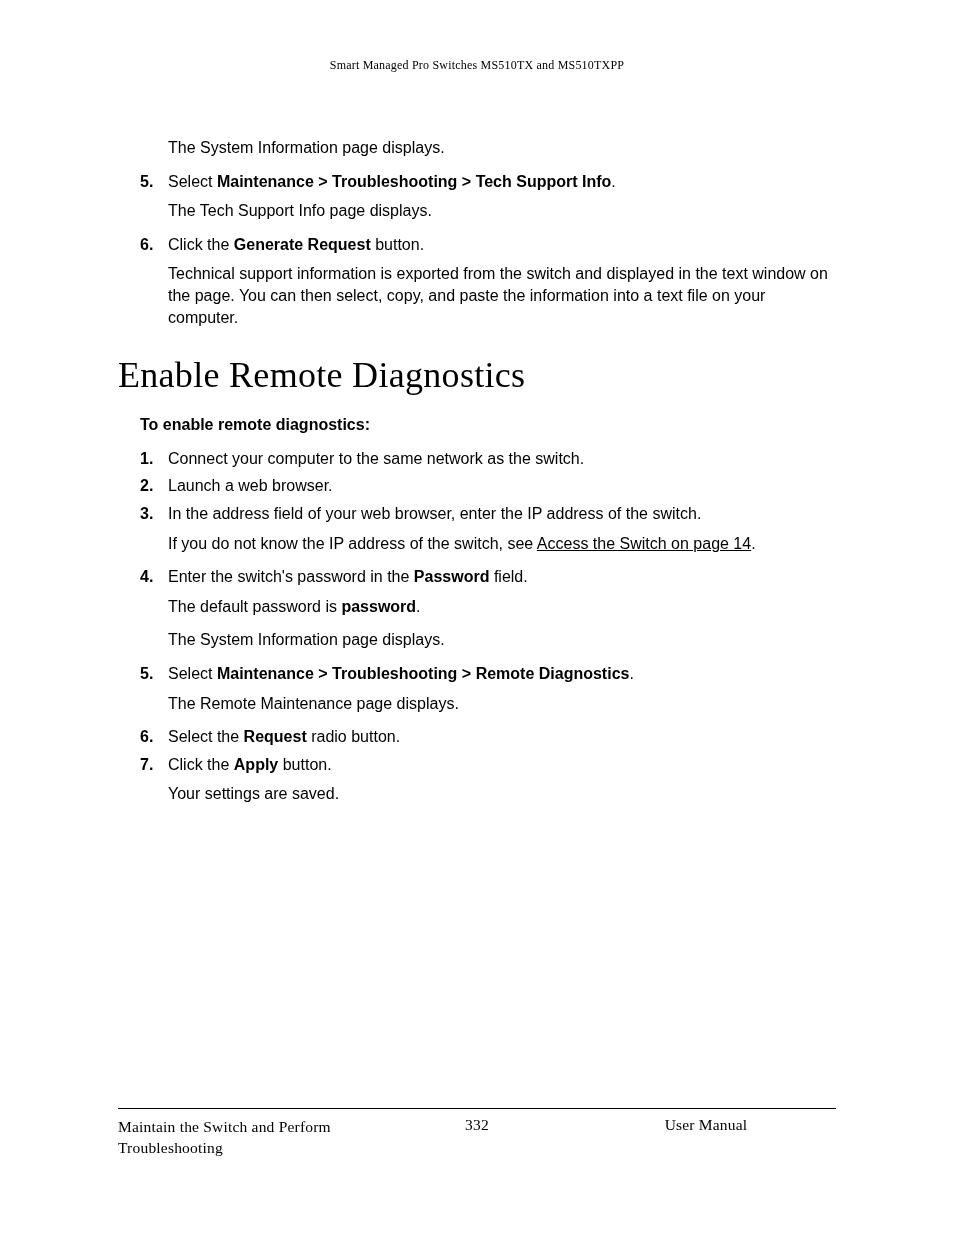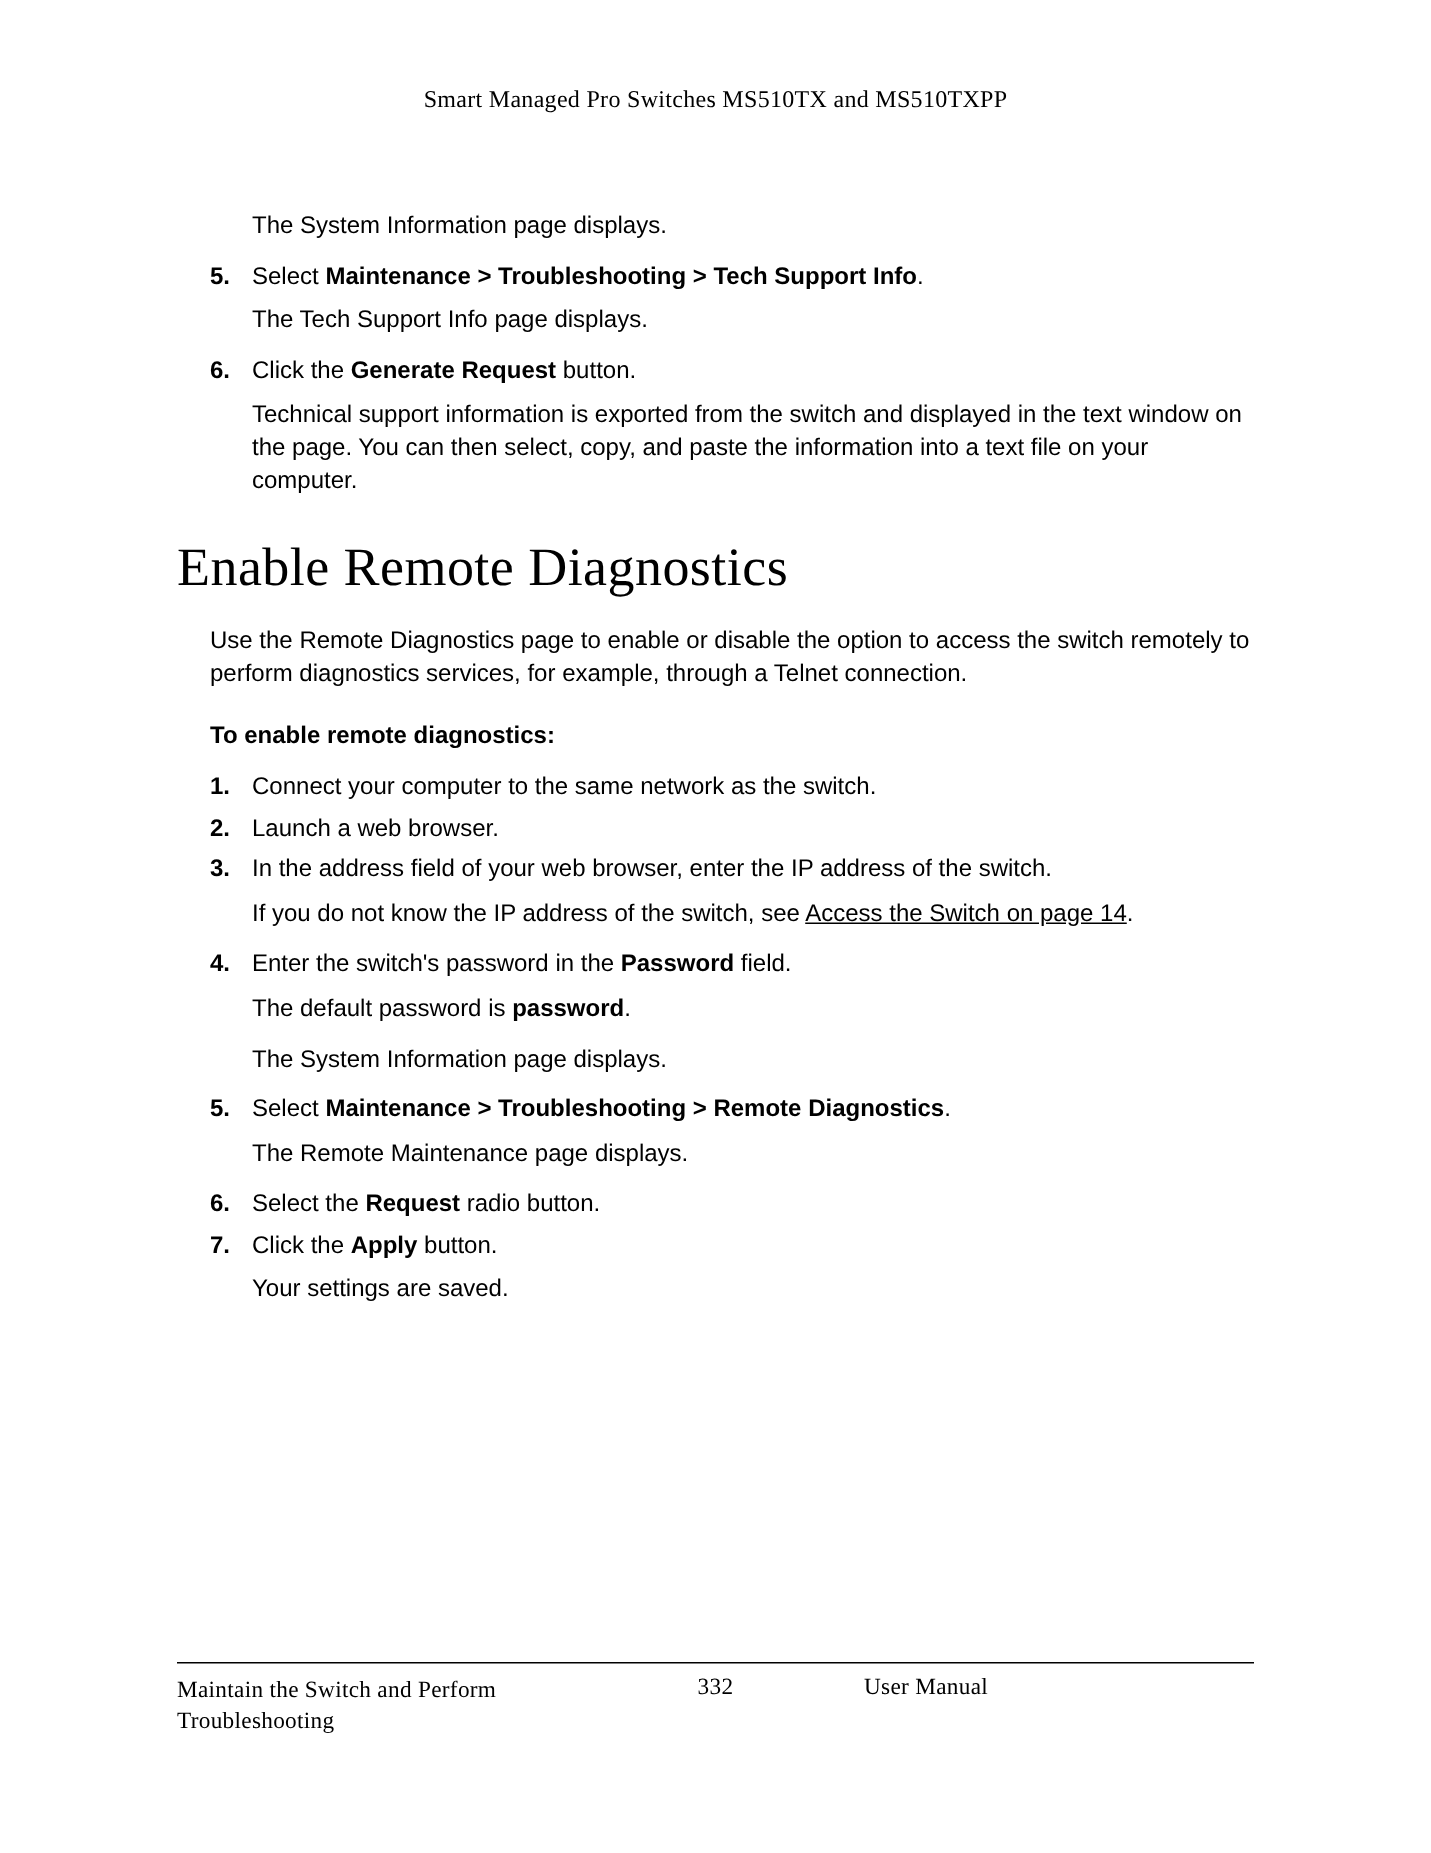--- a/index.html
+++ b/index.html
@@ -15,21 +15,21 @@
     .page {
       position: absolute;
       left: 118px;
       right: 118px;
       top: 58px;
       bottom: 64px;
     }
     .header {
       text-align: center;
       font-family: Georgia, "Times New Roman", serif;
-      font-size: 16px;
+      font-size: 12px;
       letter-spacing: 0.2px;
       color: #000;
       margin-bottom: 64px;
     }
     .content {
       padding-left: 22px;
       padding-right: 0px;
     }
     .text-block {
       margin: 0 0 12px 28px;
@@ -81,21 +81,21 @@
       padding-top: 7px;
       display: flex;
       justify-content: space-between;
       align-items: flex-start;
       font-family: Georgia, "Times New Roman", serif;
       font-size: 15.5px;
       letter-spacing: 0.2px;
     }
     .footer-left { width: 260px; text-align: left; line-height: 1.4; }
     .footer-center { flex: 1; text-align: center; }
-    .footer-right { width: 260px; text-align: left; }
+    .footer-right { width: 260px; text-align: center; }
   </style>
 </head>
 <body>
 
 <div class="page">
   <div class="header">Smart Managed Pro Switches MS510TX and MS510TXPP</div>
 
   <div class="content">
 
     <div class="text-block">The System Information page displays.</div>
@@ -111,21 +111,20 @@
     <div class="list-item">
       <div class="list-num">6.</div>
       <div class="list-body">
         <span>Click the </span><b>Generate Request</b><span> button.</span>
       </div>
     </div>
     <div class="sub-text">Technical support information is exported from the switch and displayed in the text window on the page. You can then select, copy, and paste the information into a text file on your computer.</div>
 
     <h2 class="section-title">Enable Remote Diagnostics</h2>
 
-    <div class="intro-block">Use the Remote Diagnostics page to enable or disable the option to access the switch remotely to perform diagnostics services, for example, through a Telnet connection.</div>
 
     <div class="bold-lead"><b>To enable remote diagnostics:</b></div>
 
     <div class="list-item">
       <div class="list-num">1.</div>
       <div class="list-body">Connect your computer to the same network as the switch.</div>
     </div>
 
     <div class="list-item">
       <div class="list-num">2.</div>

